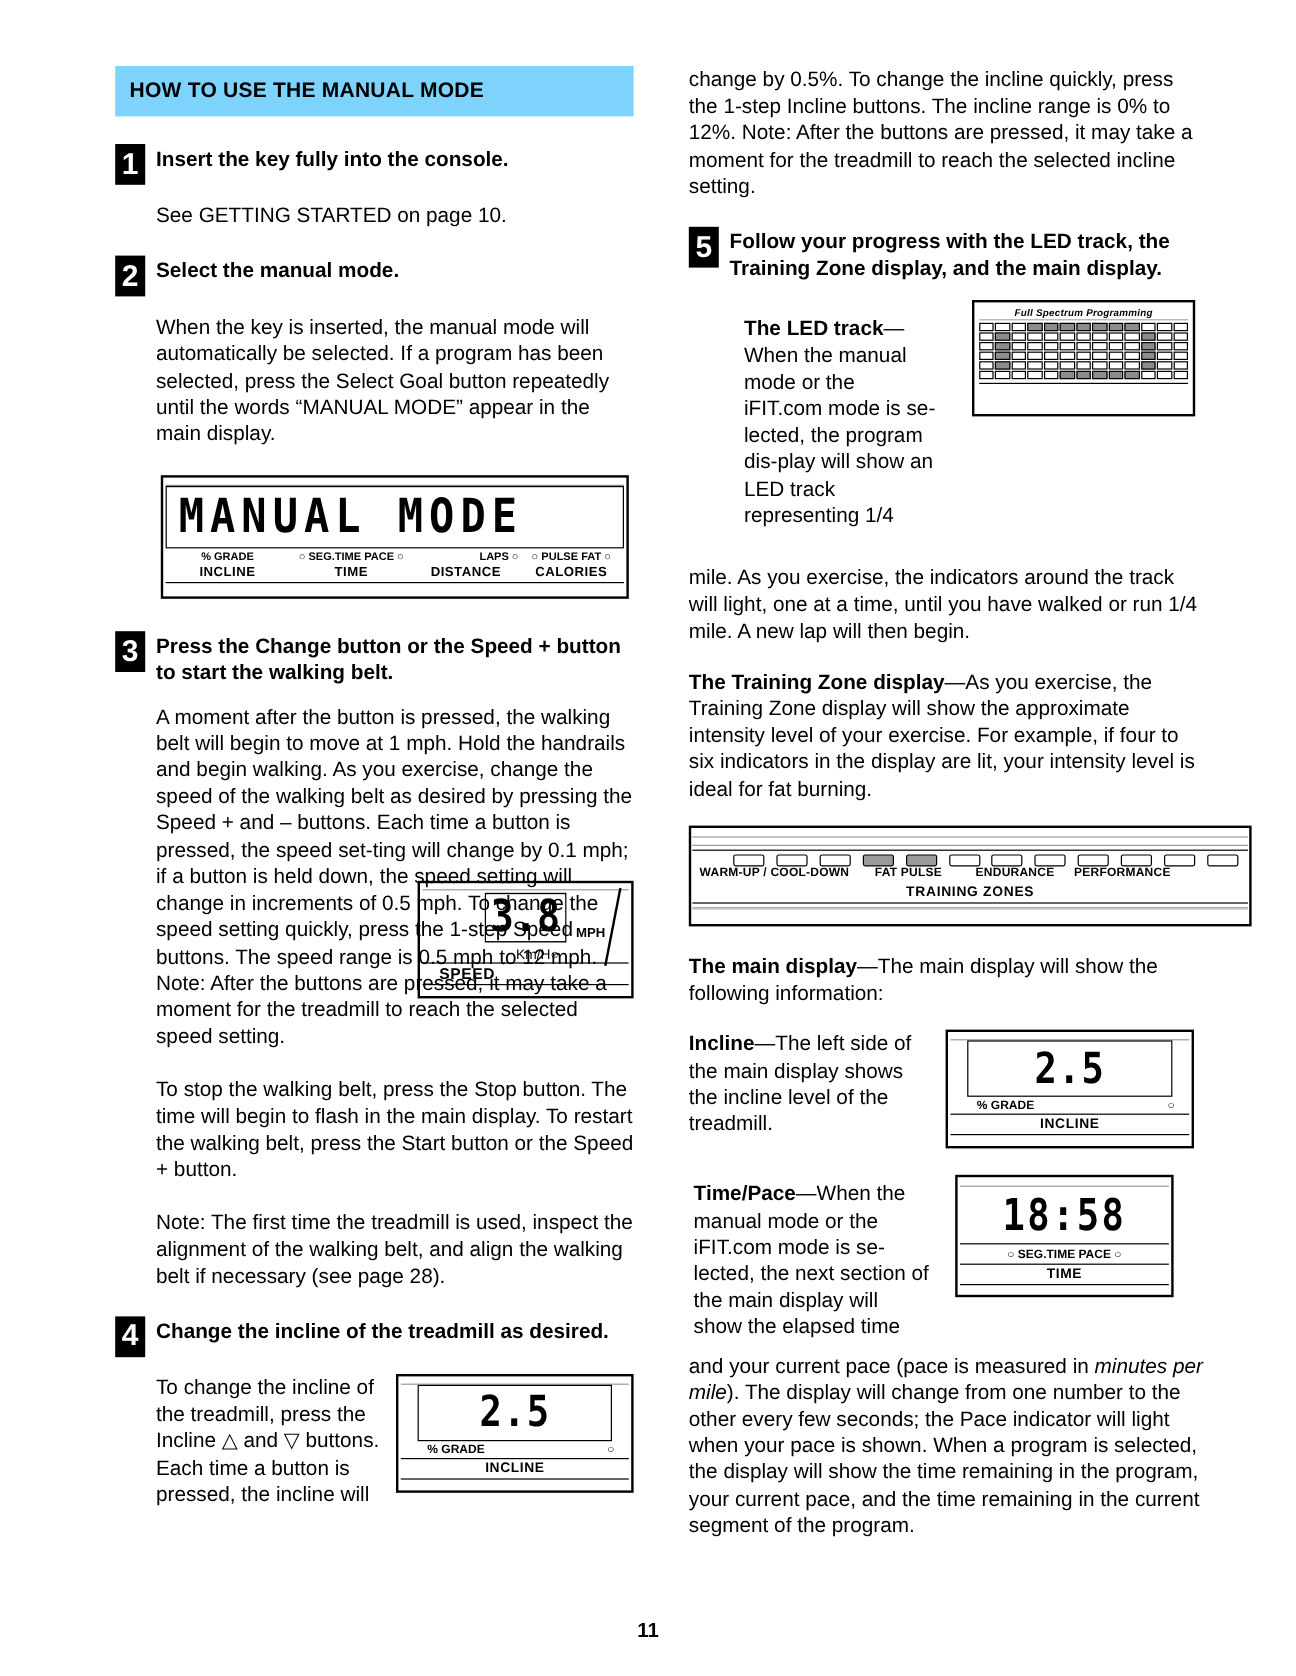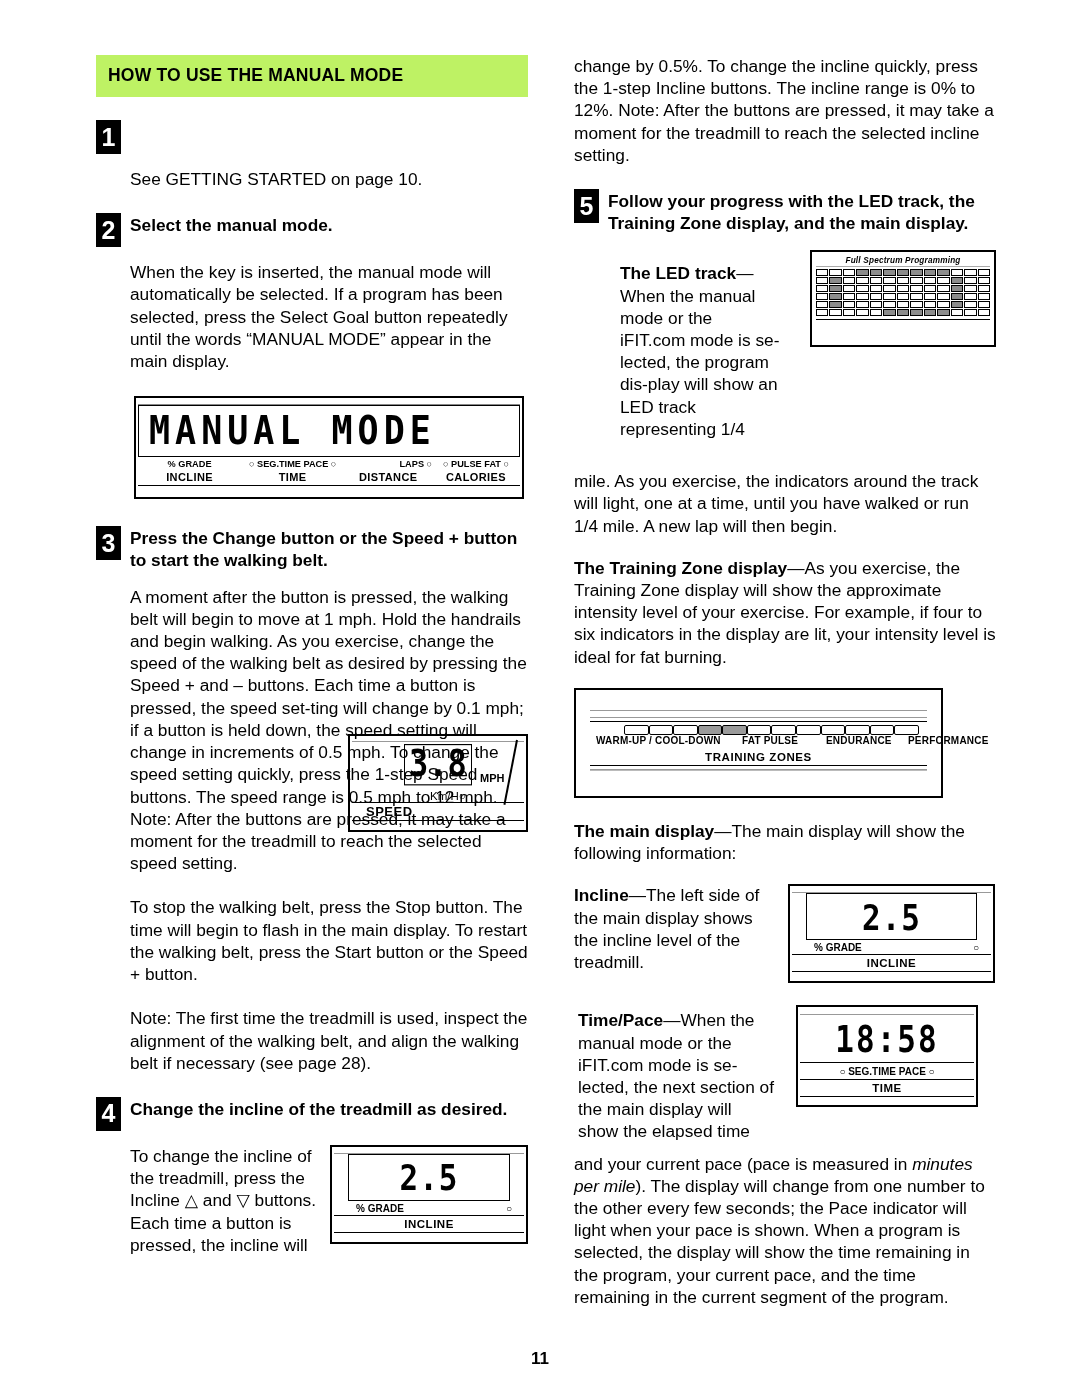--- a/index.html
+++ b/index.html
@@ -11,21 +11,21 @@
     color: #000;
     position: relative;
     overflow: hidden;
   }
   .page { position: relative; width: 1080px; height: 1397px; padding: 55px 84px 0 96px; }
   .cols { display: flex; gap: 46px; align-items: flex-start; }
   .col { width: 432px; position: relative; }
 
   
   .sec-header {
-    background: #bef264;
+    background: #7dd3fc;
     font-size: 17.5px;
     font-weight: bold;
     letter-spacing: .2px;
     padding: 10px 12px 11px 12px;
     margin-bottom: 22px;
   }
 
   
   .step { display: flex; align-items: flex-start; margin-top: 2px; }
   .step-num {
@@ -127,21 +127,21 @@
     border-bottom: 1px solid #aaa; padding-bottom: 1px; margin-bottom: 2px;
     letter-spacing: .2px;
   }
   .led-grid { display: flex; flex-direction: column; gap: 1px; }
   .led-row { display: flex; gap: 1px; }
   .led-cell { flex: 1; height: 7px; border: 1px solid #000; background: #fff; }
   .led-cell.on { background: #8c8c8c; }
   .led-bot { height: 22px; border-top: 1px solid #000; margin-top: 3px; }
 
   
-  .tz-panel { width: 369px; border: 2px solid #000; padding: 14px; margin-top: 4px; }
+  .tz-panel { width: 469px; border: 2px solid #000; padding: 1px; margin-top: 4px; }
   .tz-l1 { height: 7px; border-bottom: 1px solid #999; }
   .tz-l2 { height: 7px; border-bottom: 1px solid #999; }
   .tz-l3 { height: 4px; border-bottom: 1px solid #000; }
   .tz-bars { display: flex; justify-content: space-between; padding: 3px 8px 0 34px; }
   .tz-bar { width: 26px; height: 10px; border: 1.5px solid #000; border-radius: 2px; background: #fff; }
   .tz-bar.on { background: #9a9a9a; }
   .tz-names { position: relative; height: 14px; font-size: 10px; font-weight: bold; letter-spacing: .2px; }
   .tz-names span { position: absolute; top: 0; }
   .tz-title { text-align: center; font-size: 11.5px; font-weight: bold; letter-spacing: .6px; padding: 2px 0 2px; }
   .tz-l4 { height: 5px; border-top: 1px solid #000; border-bottom: 1px solid #999; }
@@ -158,20 +158,21 @@
 
 <div class="page">
   <div class="cols">
 
     <div class="col">
 
       <div class="sec-header">HOW TO USE THE MANUAL MODE</div>
 
       <div class="step">
         <div class="step-num">1</div>
+        <div class="step-title">Insert the key fully into the console.</div>
       </div>
       <p class="body">See GETTING STARTED on page 10.</p>
 
       <div class="step" style="margin-top:22px">
         <div class="step-num">2</div>
         <div class="step-title">Select the manual mode.</div>
       </div>
       <p class="body">When the key is inserted, the manual mode will automatically be selected. If a program has been selected, press the Select Goal button repeatedly until the words “MANUAL MODE” appear in the main display.</p>
 
       <div class="mm-panel">

